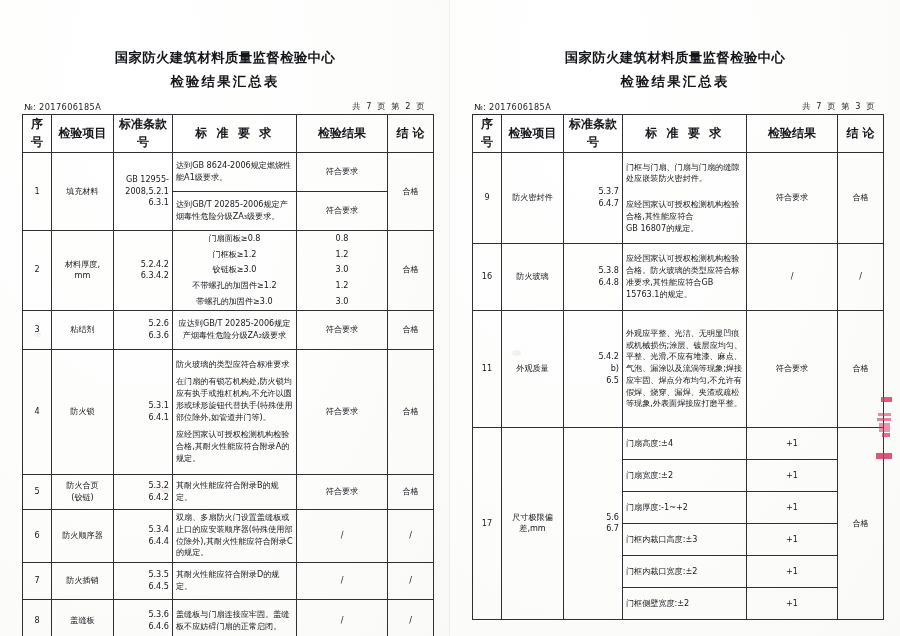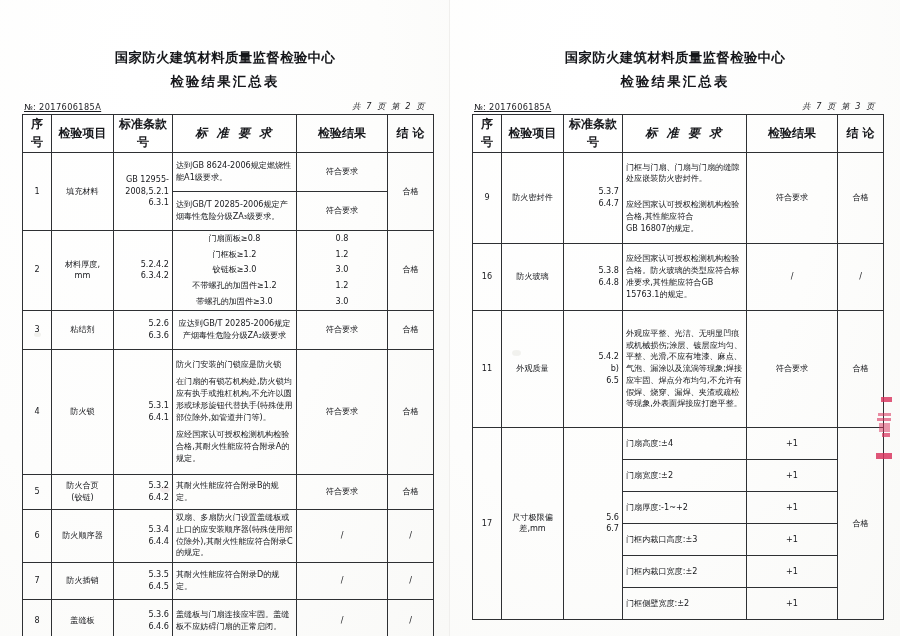--- a/index.html
+++ b/index.html
@@ -57,22 +57,22 @@
   .meta {
     display: flex;
     justify-content: space-between;
     align-items: flex-end;
     font-size: 8.2px;
     color: #1b1c20;
     margin-top: 11px;
     padding: 0 2px 2px 2px;
     letter-spacing: 0.2px;
   }
-  .meta .no { letter-spacing: 0.4px; text-decoration: underline; }
-  .meta .pg { letter-spacing: 1.6px; font-style: italic; }
+  .meta .no { letter-spacing: 0.4px; }
+  .meta .pg { letter-spacing: 1.6px; }
 
   table.rpt {
     border-collapse: collapse;
     width: 401px;
     table-layout: fixed;
     color: #16171b;
   }
   table.rpt td, table.rpt th {
     border: 0.8px solid #2e3033;
     padding: 2px 3px;
@@ -89,21 +89,21 @@
     height: 15px;
     padding: 1px 2px;
   }
   .c-idx  { width: 24px;  text-align: center; }
   .c-item { width: 57px;  text-align: center; }
   .c-std  { width: 54px;  text-align: right; white-space: pre-line; }
   .c-req  { width: 119px; }
   .c-res  { width: 86px;  text-align: center; }
   .c-conc { width: 41px;  text-align: center; }
 
-  .sp { letter-spacing: 2.6px; font-style: italic; }
+  .sp { letter-spacing: 2.6px; }
   .req-left { text-align: left; }
   .req-center { text-align: center; }
   td.tall { height: 34px; }
   .para { margin: 0 0 6px 0; }
   .para:last-child { margin-bottom: 0; }
   .nowrap-blk { white-space: pre-line; }
 
   .stamp {
     position: absolute;
     right: 6px;
@@ -217,21 +217,21 @@
             <td class="c-res">符合要求</td>
             <td class="c-conc">合格</td>
           </tr>
 
           <tr>
             <td class="c-idx">4</td>
             <td class="c-item">防火锁</td>
             <td class="c-std">5.3.1
 6.4.1</td>
             <td class="c-req req-left" style="height:120px">
-              <p class="para">防火门安装的门锁应是防火锁</p>
+              <p class="para">防火玻璃的类型应符合标准要求</p>
               <p class="para">在门扇的有锁芯机构处,防火锁均应有执手或推杠机构,不允许以圆形或球形旋钮代替执手(特殊使用部位除外,如管道井门等)。</p>
               <p class="para">应经国家认可授权检测机构检验合格,其耐火性能应符合附录A的规定。</p>
             </td>
             <td class="c-res">符合要求</td>
             <td class="c-conc">合格</td>
           </tr>
 
           <tr>
             <td class="c-idx">5</td>
             <td class="c-item" style="white-space:pre-line">防火合页

